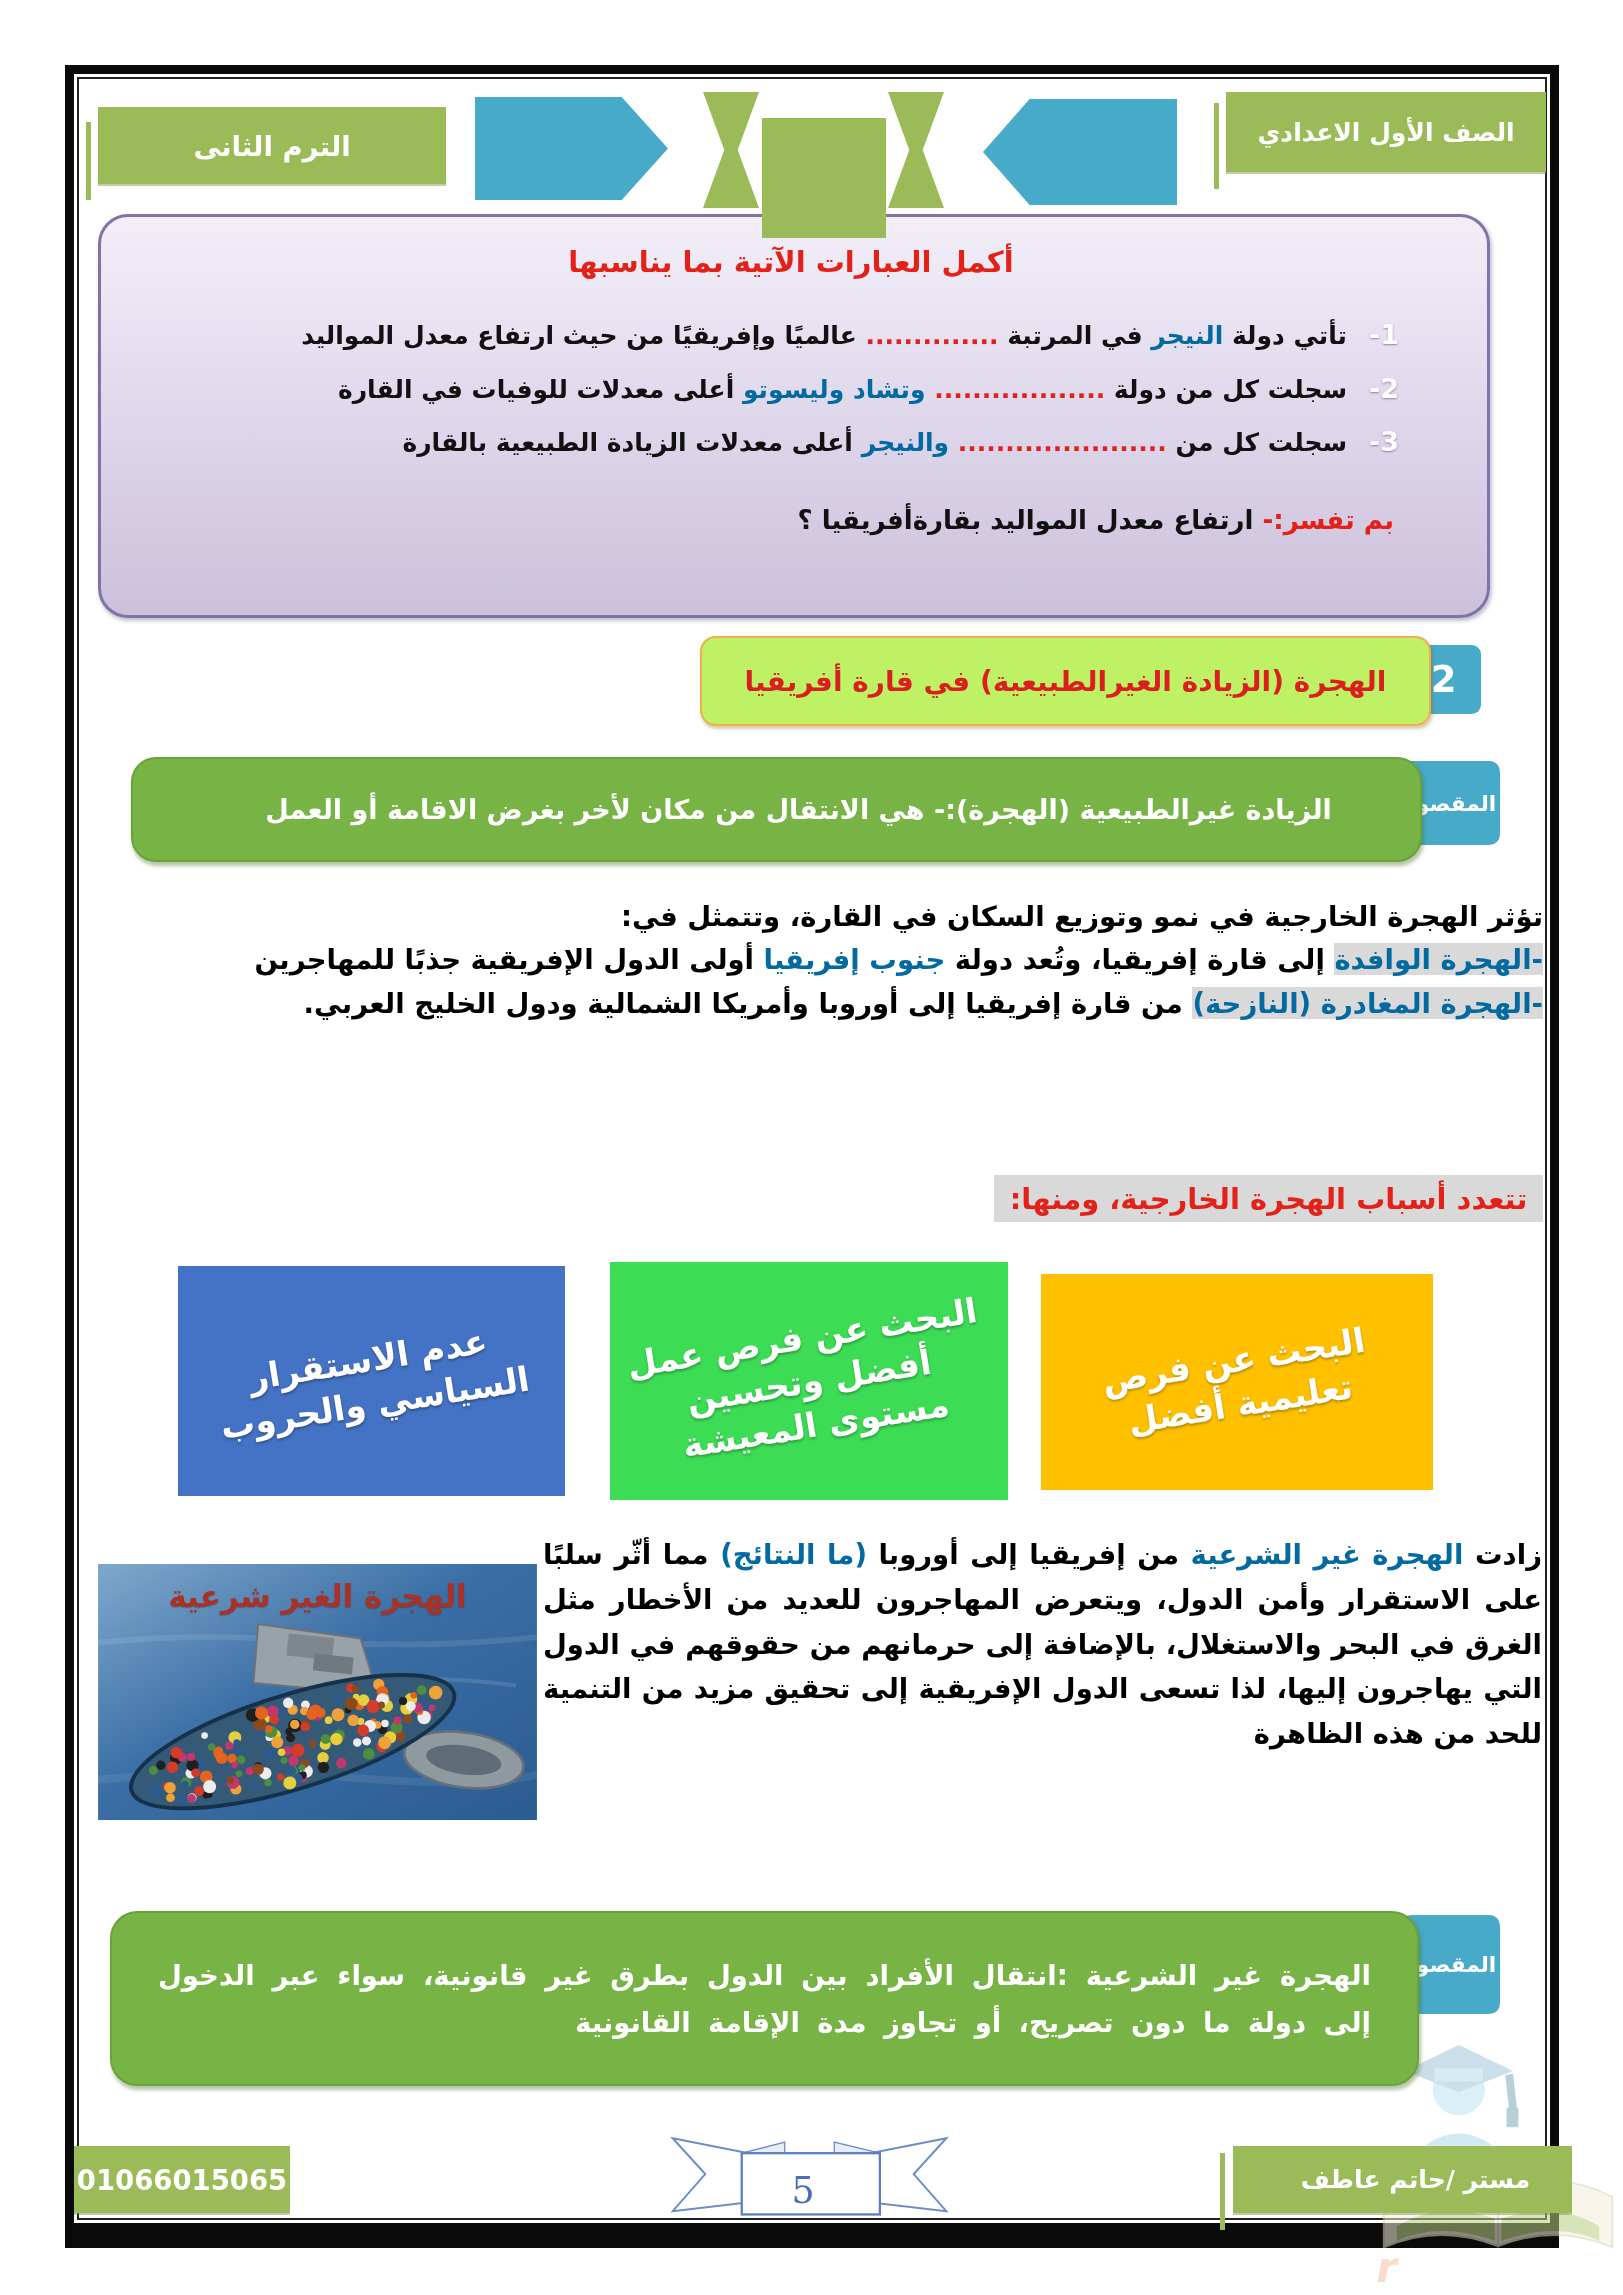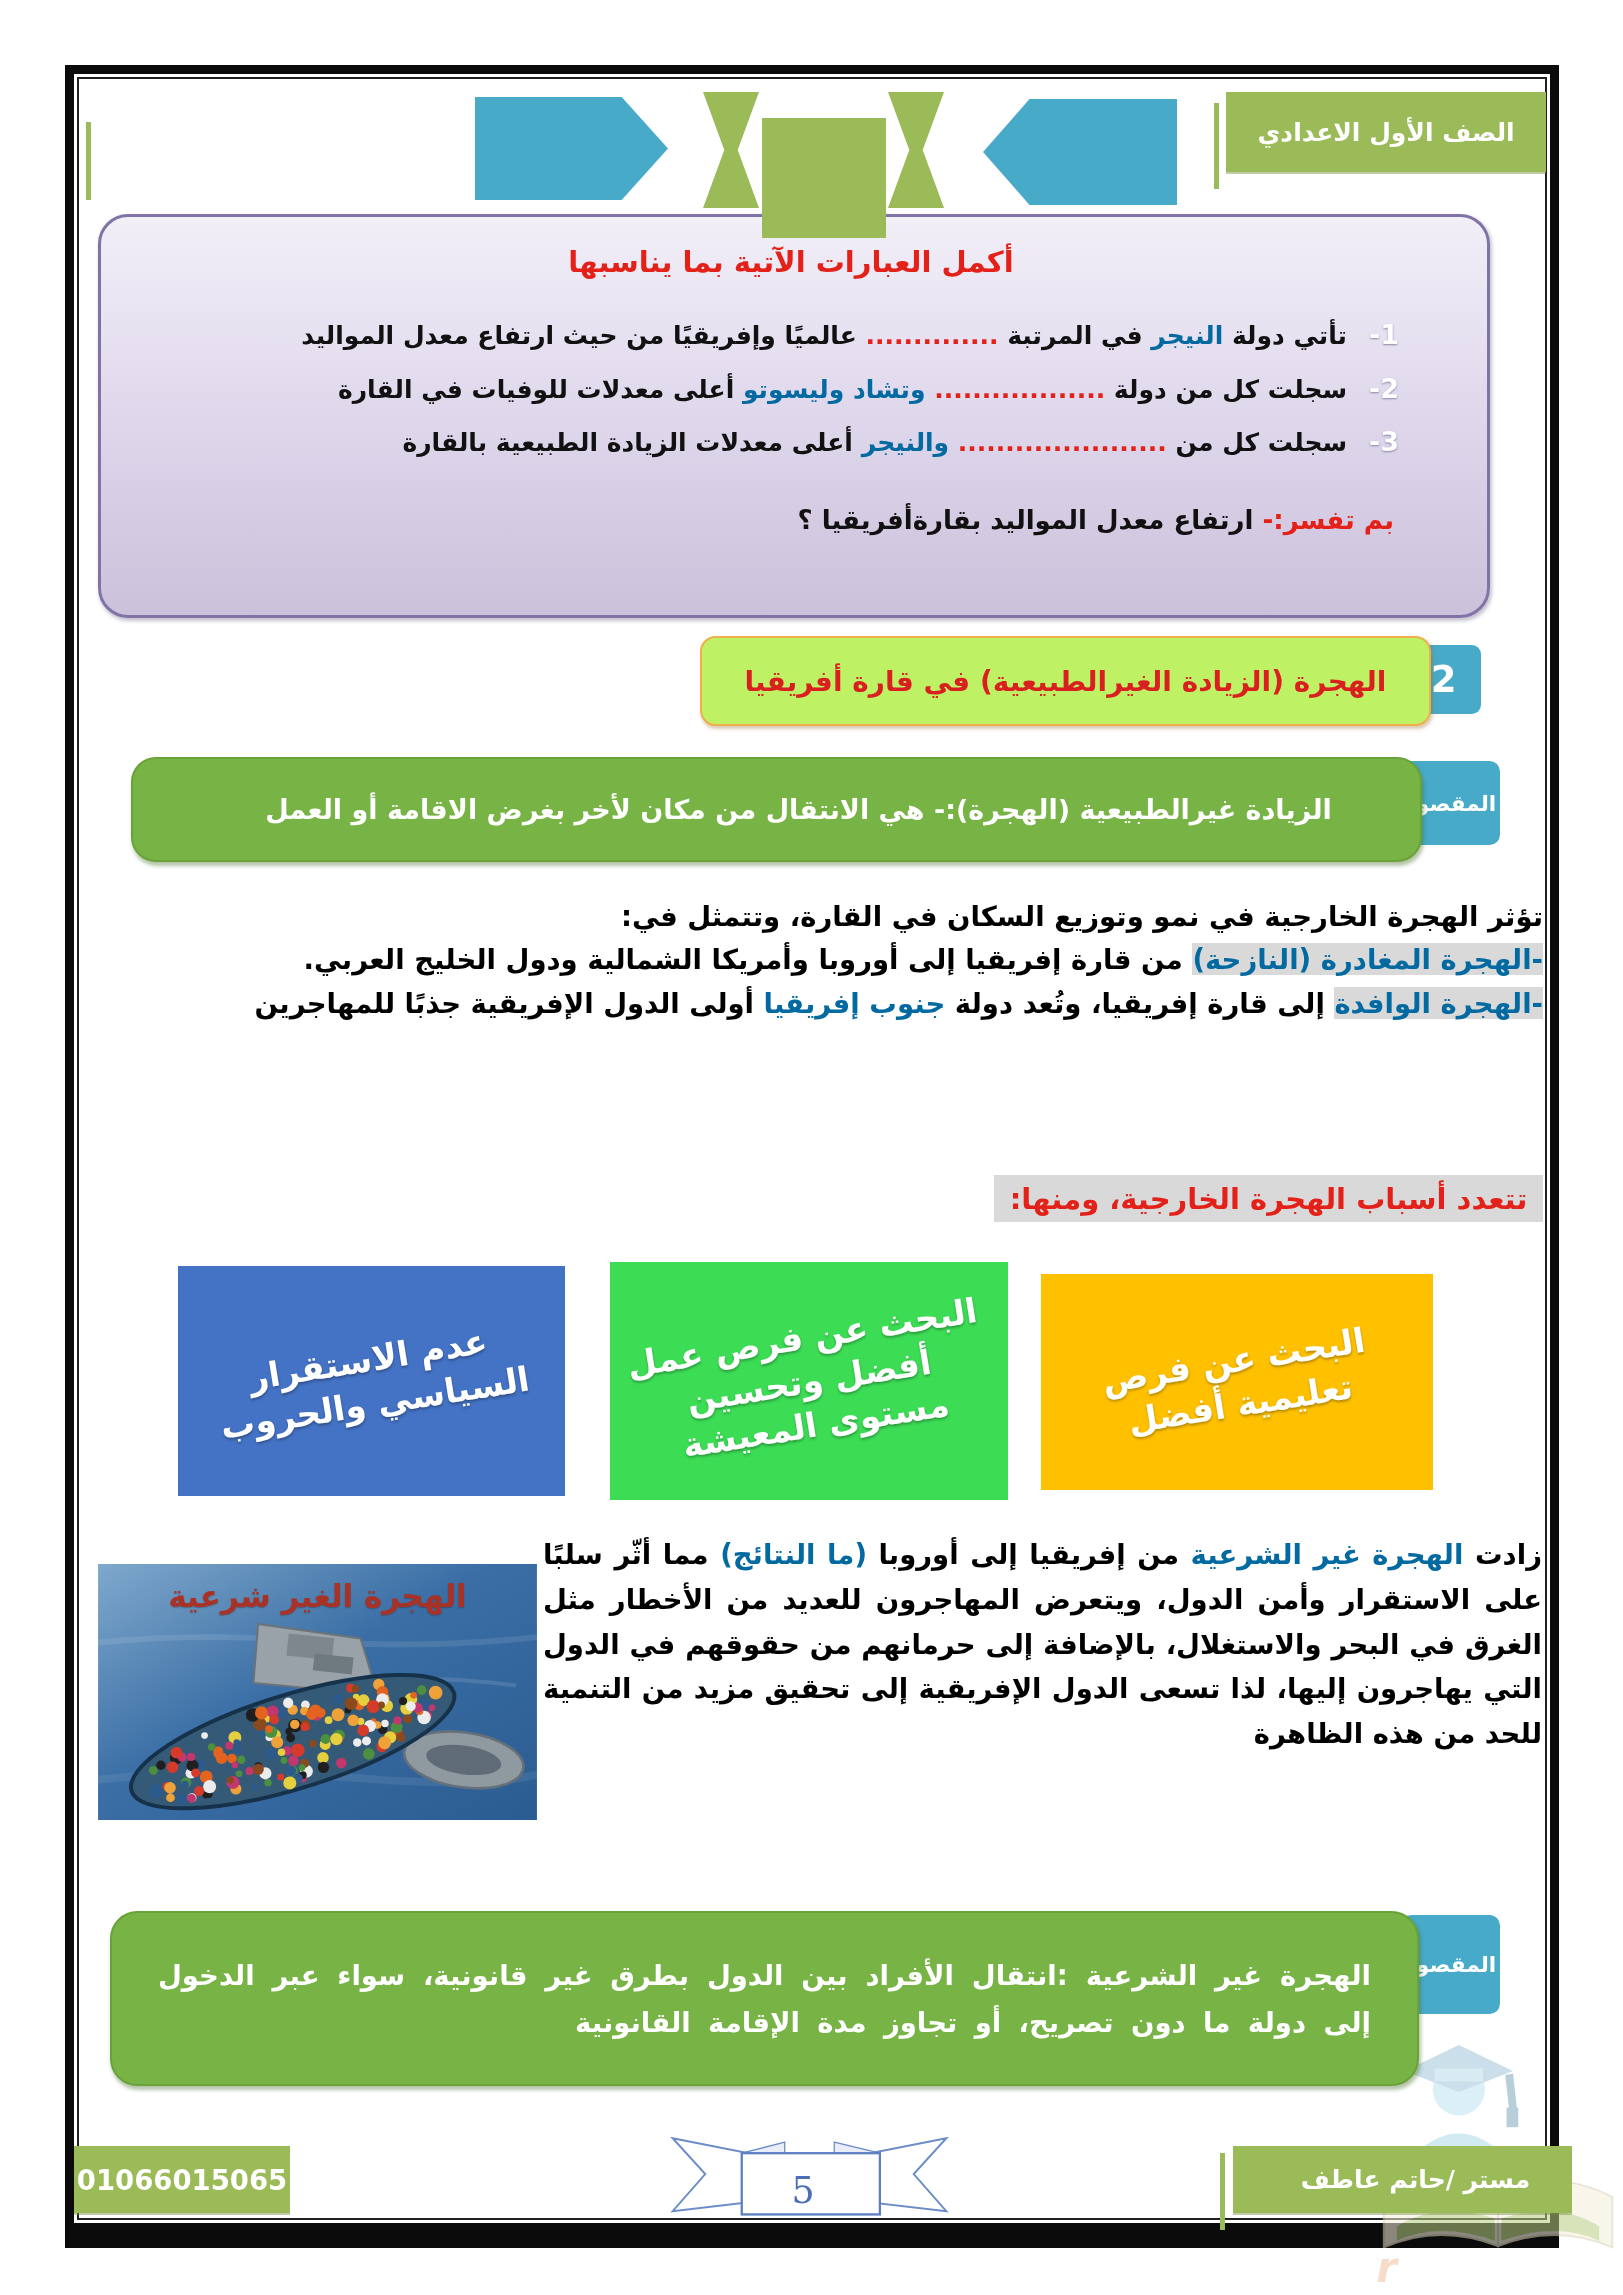--- a/index.html
+++ b/index.html
@@ -105,20 +105,23 @@
 </head>
 <body>
 
 <div class="canvas">
 
   <div class="frame">
     <div class="frame-inner"></div>
   </div>
 
   <div class="vline" style="left:86px;top:122px;height:78px;"></div>
+  <div class="green-box" style="left:98px;top:107px;width:348px;height:77px;font-size:27.5px;">
+    <span>الترم الثانى</span>
+  </div>
   <div class="shape arrow-r"></div>
   <div class="shape hourglass hg1"></div>
   <div class="shape mid-square"></div>
   <div class="shape hourglass hg2"></div>
   <div class="shape arrow-l"></div>
   <div class="vline" style="left:1214px;top:103px;height:86px;"></div>
   <div class="green-box" style="left:1226px;top:92px;width:320px;height:80px;font-size:25px;">
     <span>الصف الأول الاعدادي</span>
   </div>
 
@@ -148,22 +151,22 @@
 
   <div class="tab-side tab-def1">
     <span>المقصود</span>
   </div>
   <div class="def-box def1">
     <span>الزيادة غيرالطبيعية (الهجرة):- هي الانتقال من مكان لأخر بغرض الاقامة أو العمل</span>
   </div>
 
   <div class="para para1">
     <div><span>تؤثر الهجرة الخارجية في نمو وتوزيع السكان في القارة، وتتمثل في:</span></div>
+    <div><span class="red hl">-الهجرة الوافدة</span><span> إلى قارة إفريقيا، وتُعد دولة </span><span class="red">جنوب إفريقيا</span><span> أولى الدول الإفريقية جذبًا للمهاجرين</span></div>
     <div><span class="red hl">-الهجرة المغادرة (النازحة)</span><span> من قارة إفريقيا إلى أوروبا وأمريكا الشمالية ودول الخليج العربي.</span></div>
-    <div><span class="red hl">-الهجرة الوافدة</span><span> إلى قارة إفريقيا، وتُعد دولة </span><span class="red">جنوب إفريقيا</span><span> أولى الدول الإفريقية جذبًا للمهاجرين</span></div>
   </div>
 
   <div class="causes-heading">تتعدد أسباب الهجرة الخارجية، ومنها:</div>
 
   <div class="cause cause-yellow">
     <div class="rot">البحث عن فرص تعليمية أفضل</div>
   </div>
   <div class="cause cause-green">
     <div class="rot">البحث عن فرص عمل أفضل وتحسين مستوى المعيشة</div>
   </div>

